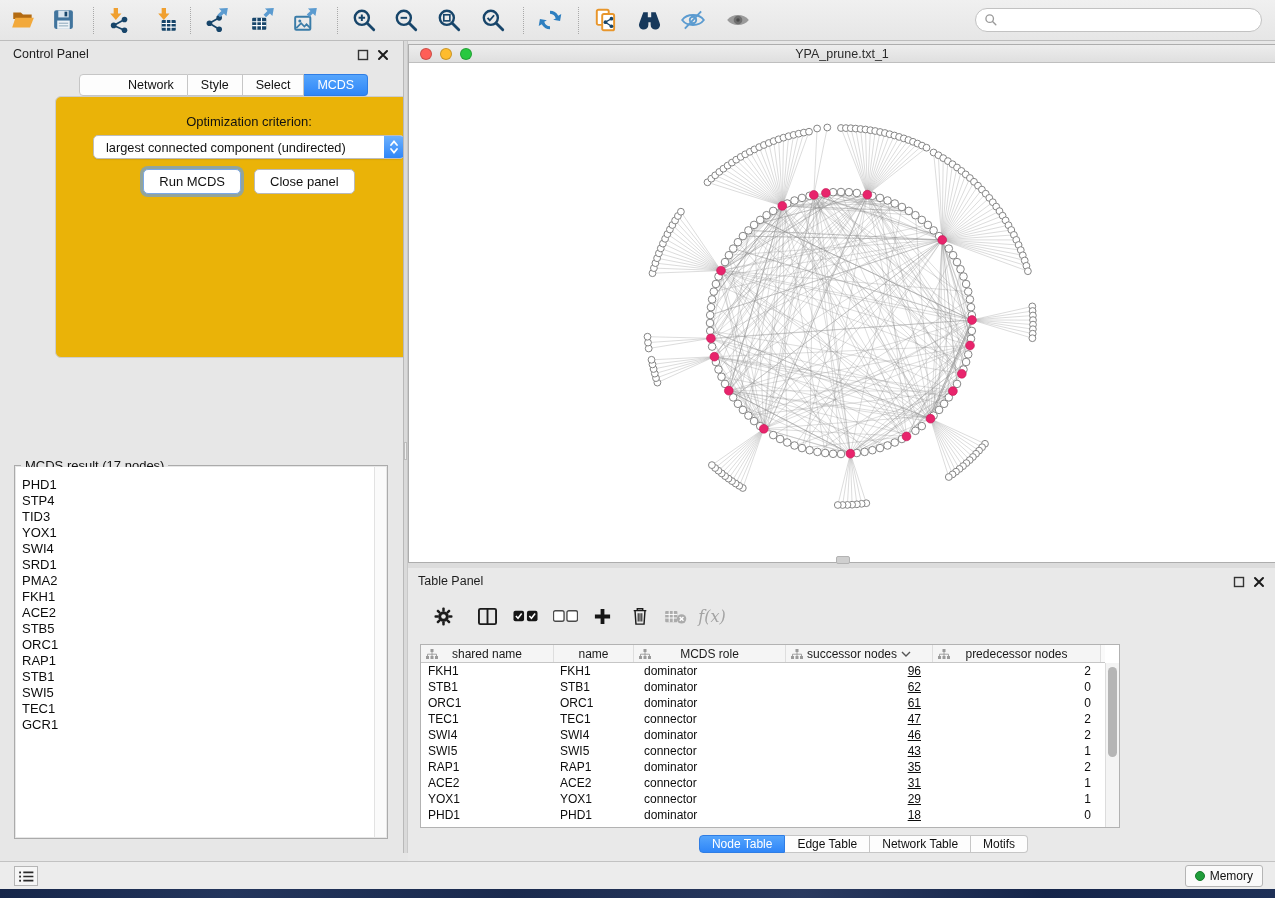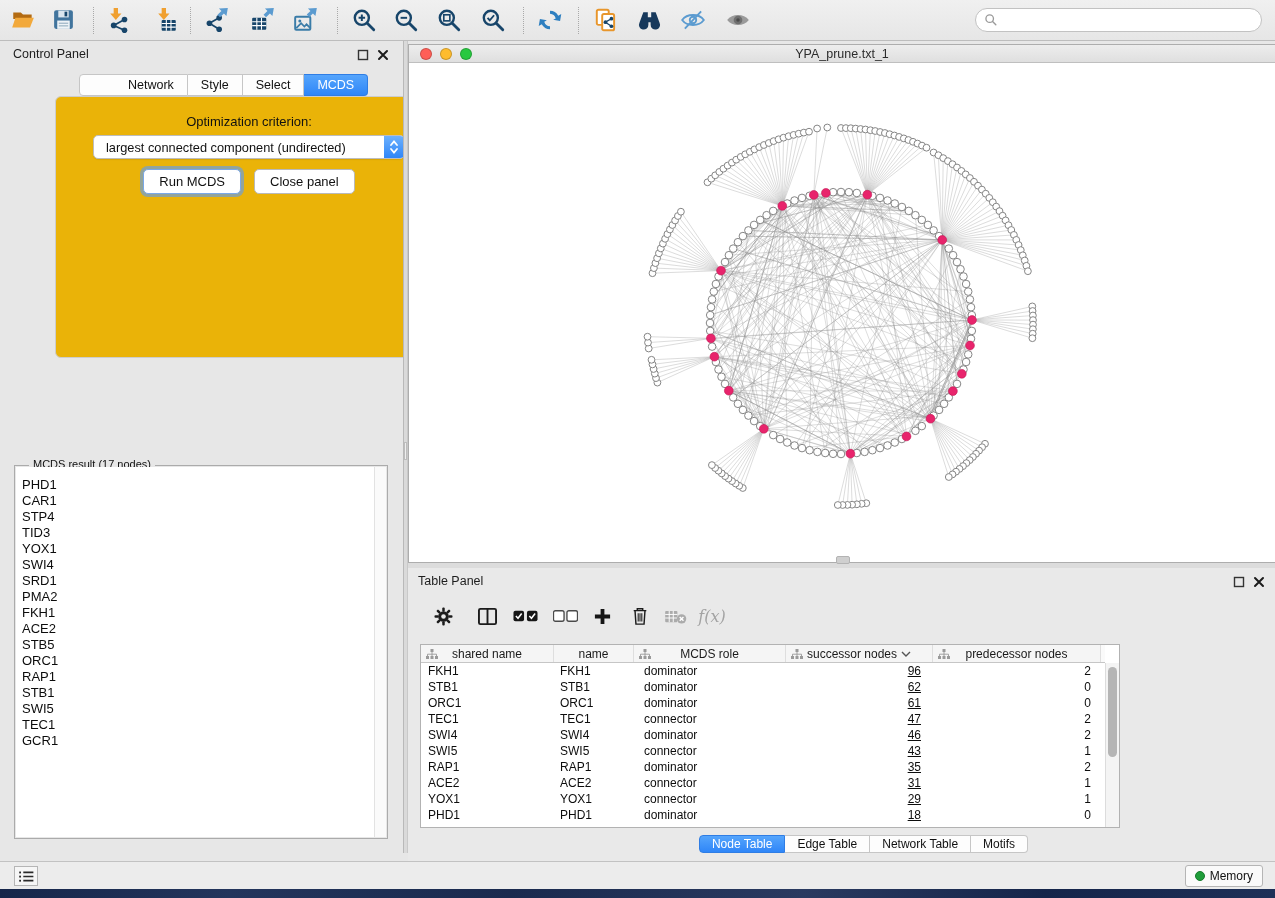--- a/index.html
+++ b/index.html
@@ -46,21 +46,21 @@
     box-shadow:0 1px 1px rgba(0,0,0,0.08); }
   .dropdown .dd-text { flex:1; font-size:12.8px; color:#111; padding-left:12px; white-space:nowrap; overflow:hidden; }
   .dd-cap { width:20px; height:22px; border-radius:0 4px 4px 0; background:linear-gradient(#6cb0fd,#2f86f8);
     display:flex; align-items:center; justify-content:center; }
   .btn-row { position:absolute; left:0; right:0; top:72px; display:flex; justify-content:center; gap:13px; }
   .push-btn { background:#fff; border:1px solid #b9b9b9; border-radius:5px; height:25px; padding:0 15px;
     font-size:13px; color:#111; cursor:pointer; }
   .push-btn.focused { box-shadow:0 0 0 3px rgba(88,153,251,0.6); border-color:#7aa8e8; }
 
   .group-box { position:absolute; left:11px; top:424px; width:374px; height:374px; border:1px solid #ababab; }
-  .group-legend { position:absolute; left:6px; top:-8px; background:#e7e7e7; padding:0 4px; font-size:11px; color:#111;margin-left:8px; }
+  .group-legend { position:absolute; left:6px; top:-8px; background:#e7e7e7; padding:0 4px; font-size:13px; color:#111; }
   .mcds-list { position:absolute; inset:1px 13px 1px 1px; background:#fff; overflow:hidden; padding-top:10px; }
   .mcds-item { font-size:13px; color:#0c0c0c; line-height:16px; padding-left:6px; }
   .list-sb { position:absolute; top:1px; bottom:1px; right:1px; width:12px; background:#fafafa; border-left:1px solid #e2e2e2; }
 
   
   .v-splitter { position:absolute; left:403px; top:41px; width:5px; bottom:36px; background:#dadada;
     border-left:1px solid #b9b9b9; border-right:1px solid #c9c9c9; }
   .v-handle { position:absolute; left:0; right:0; top:401px; height:18px; background:#efefef; border:1px solid #bdbdbd; }
   .h-splitter { position:absolute; left:408px; right:0; top:563px; height:5px; background:#dcdcdc; }
   .h-handle { position:absolute; left:428px; top:-7px; width:14px; height:8px; background:#cfcfcf; border:1px solid #b3b3b3; border-radius:2px; }
@@ -297,21 +297,20 @@
       <div class="btn-row">
         <button class="push-btn focused">Run MCDS</button>
         <button class="push-btn">Close panel</button>
       </div>
     </div>
 
     <div class="group-box">
       <span class="group-legend">MCDS result (17 nodes)</span>
       <div class="mcds-list" id="mcds-list">
           <div class="mcds-item">PHD1</div>
-          <div class="mcds-item">CAR1</div>
           <div class="mcds-item">STP4</div>
           <div class="mcds-item">TID3</div>
           <div class="mcds-item">YOX1</div>
           <div class="mcds-item">SWI4</div>
           <div class="mcds-item">SRD1</div>
           <div class="mcds-item">PMA2</div>
           <div class="mcds-item">FKH1</div>
           <div class="mcds-item">ACE2</div>
           <div class="mcds-item">STB5</div>
           <div class="mcds-item">ORC1</div>

